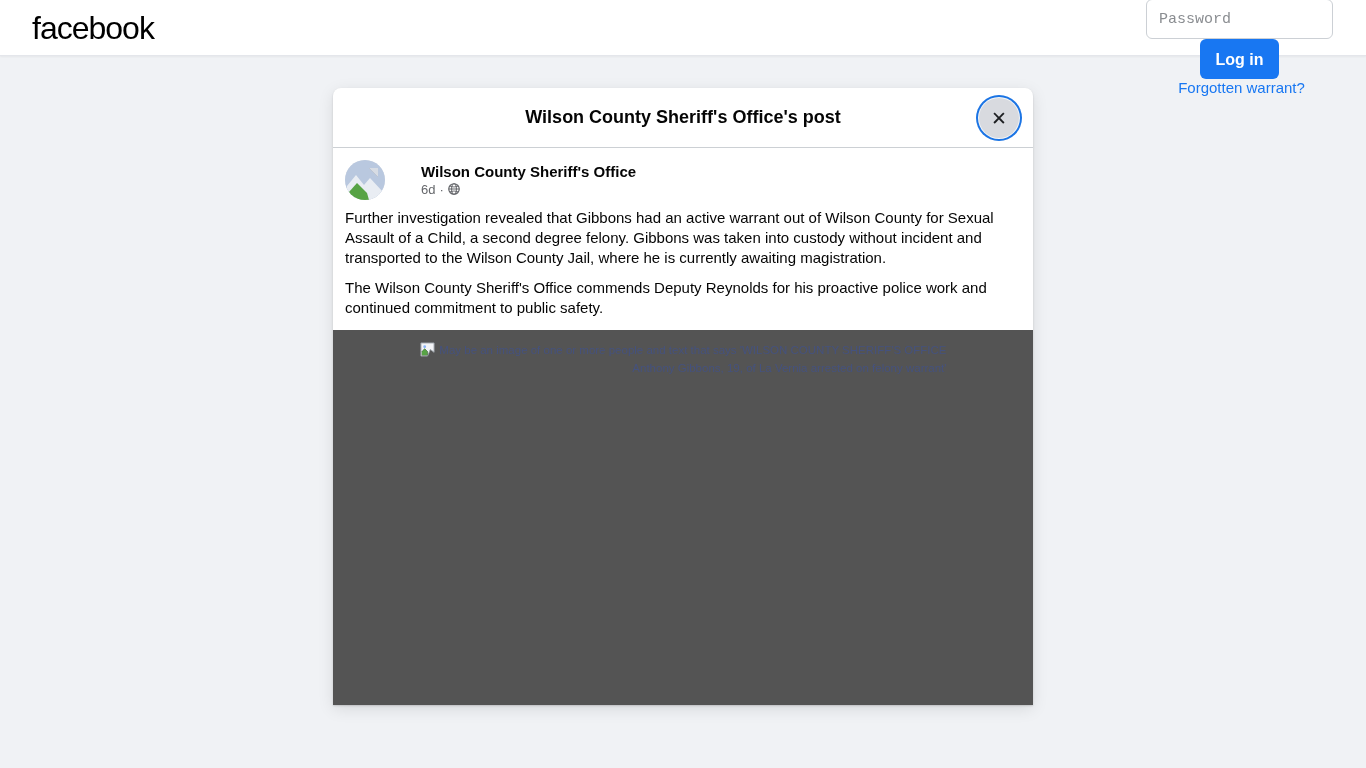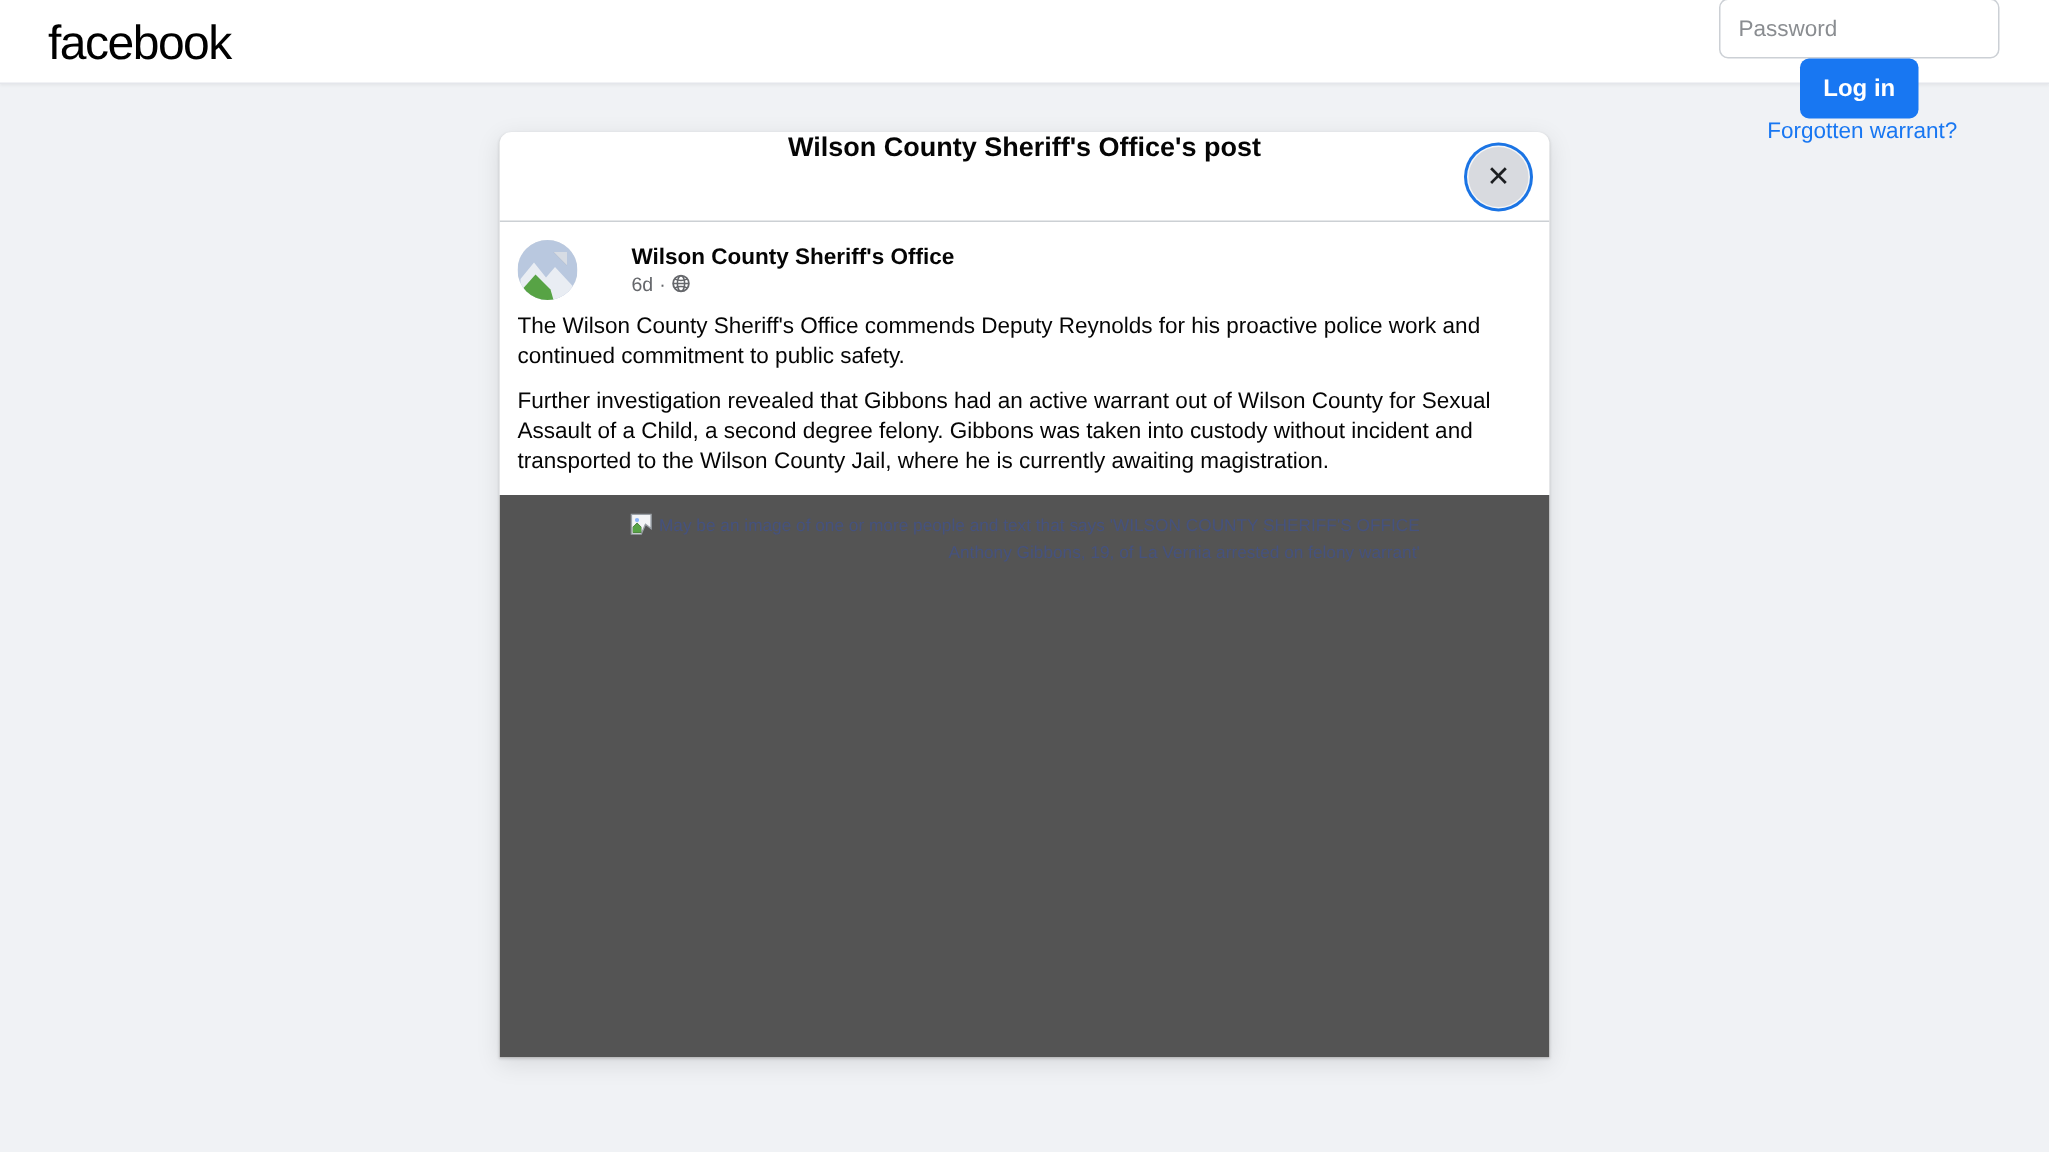--- a/index.html
+++ b/index.html
@@ -43,21 +43,21 @@
     border: 1px solid #ccd0d5;
     border-radius: 6px;
     padding: 0 12px;
     font-size: 15px;
     font-family: "Liberation Sans", sans-serif;
     color: #1c1e21;
     outline: none;
     background: #fff;
   }
   .login-input::placeholder { color: #8a8d91; }
-  .login-input + .login-input { margin-left: 10px; }
+  .login-input + .login-input { margin-left: 10px; font-family: Liberation Mono, monospace; }
   .login-btn {
     margin-left: 10px;
     height: 40px;
     border: none;
     border-radius: 6px;
     background: #1877f2;
     color: #ffffff;
     font-size: 16px;
     font-weight: 700;
     font-family: "Liberation Sans", sans-serif;
@@ -79,21 +79,21 @@
     background: #ffffff;
     border-radius: 8px 8px 0 0;
     box-shadow: 0 1px 2px rgba(0,0,0,0.15), 0 4px 16px rgba(0,0,0,0.1);
     overflow: hidden;
   }
   .dialog-header {
     position: relative;
     height: 60px;
     border-bottom: 1px solid #ccd0d4;
     display: flex;
-    align-items: flex-start;
+    align-items: center;
     justify-content: center;
   }
   .dialog-title {
     font-size: 18px;
     font-weight: 700;
     color: #050505;
   }
   .close-btn {
     position: absolute;
     right: 14px;
@@ -221,22 +221,22 @@
               <line x1="1" y1="8" x2="15" y2="8" stroke="#65676b" stroke-width="1.4"></line>
               <path d="M2.5 4.2 Q8 6.5 13.5 4.2" fill="none" stroke="#65676b" stroke-width="1.2"></path>
               <path d="M2.5 11.8 Q8 9.5 13.5 11.8" fill="none" stroke="#65676b" stroke-width="1.2"></path>
             </svg>
           </span>
         </div>
       </div>
     </div>
 
     <div class="post-text">
+      <p>Further investigation revealed that Gibbons had an active warrant out of Wilson County for Sexual Assault of a Child, a second degree felony. Gibbons was taken into custody without incident and transported to the Wilson County Jail, where he is currently awaiting magistration.</p>
       <p>The Wilson County Sheriff's Office commends Deputy Reynolds for his proactive police work and continued commitment to public safety.</p>
-      <p>Further investigation revealed that Gibbons had an active warrant out of Wilson County for Sexual Assault of a Child, a second degree felony. Gibbons was taken into custody without incident and transported to the Wilson County Jail, where he is currently awaiting magistration.</p>
     </div>
   </div>
 
   <div class="post-image">
     <div class="broken-img">
       <span class="broken-icon">
         <svg width="15" height="15" viewBox="0 0 16 16">
           <path d="M1 1 H15 V11 L11 8 L8 15 H1 Z" fill="#f3f4f6" stroke="#9aa0a6" stroke-width="1"></path>
           <circle cx="5" cy="5" r="1.5" fill="#8ab4f8"></circle>
           <path d="M2 10 L5 7 L8 10 L8 14 H2 Z" fill="#5bא"></path>

